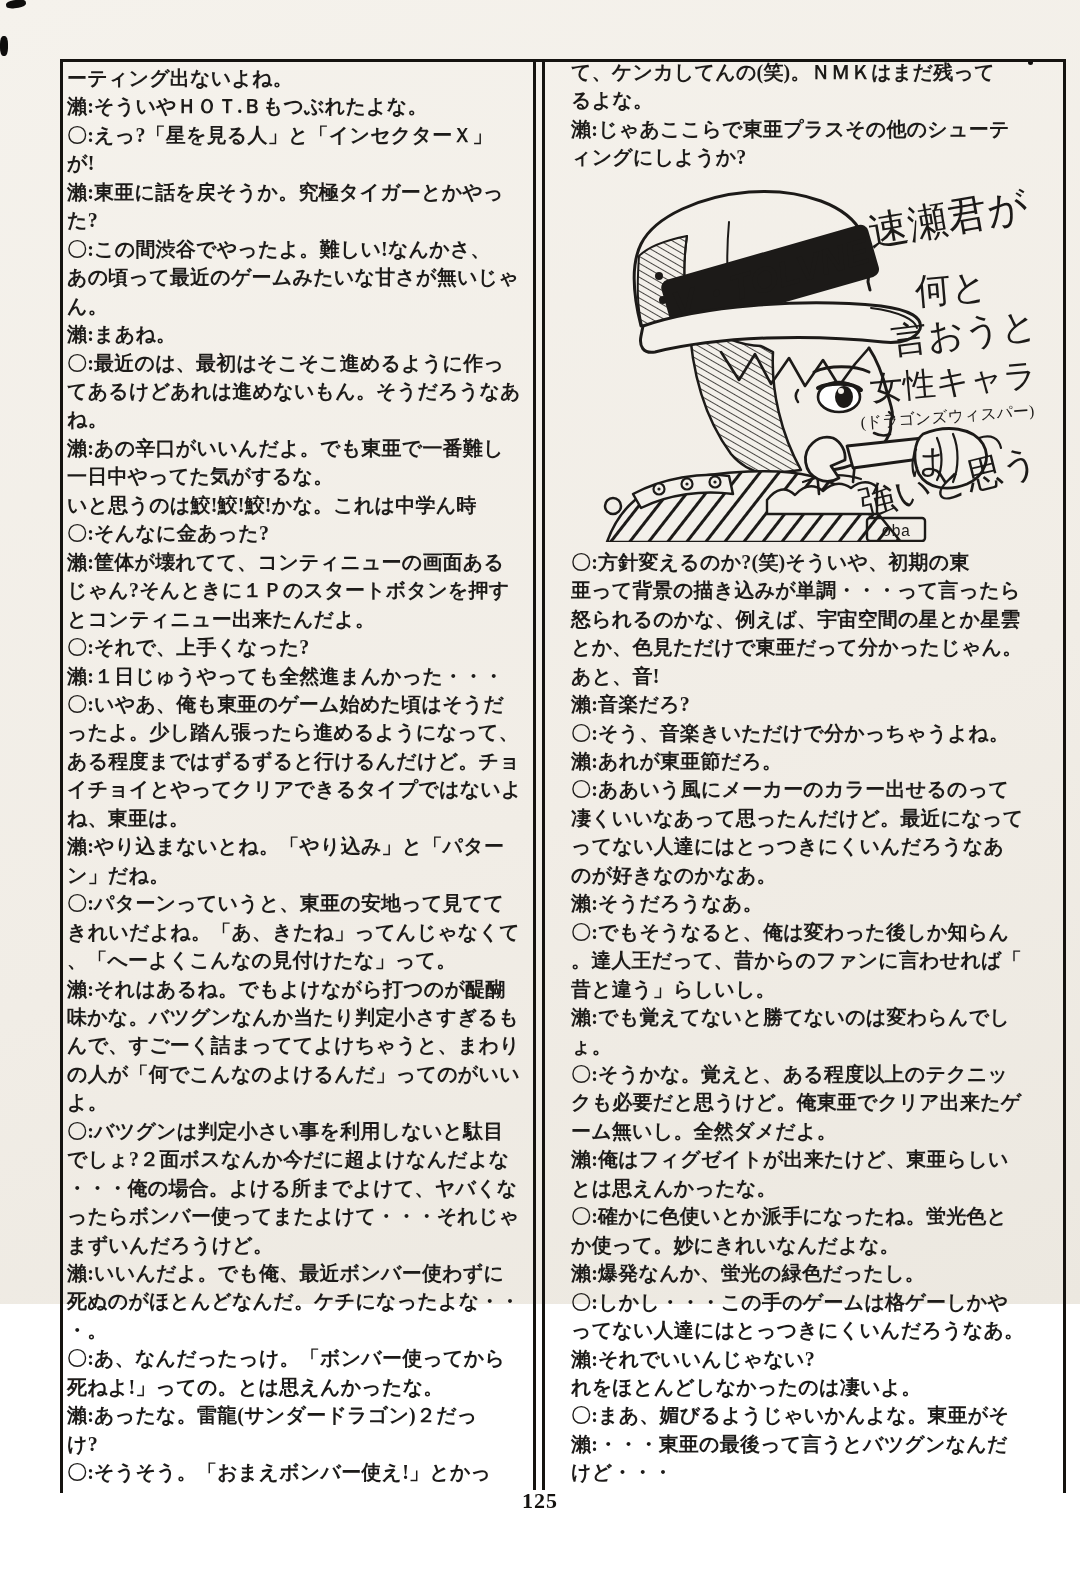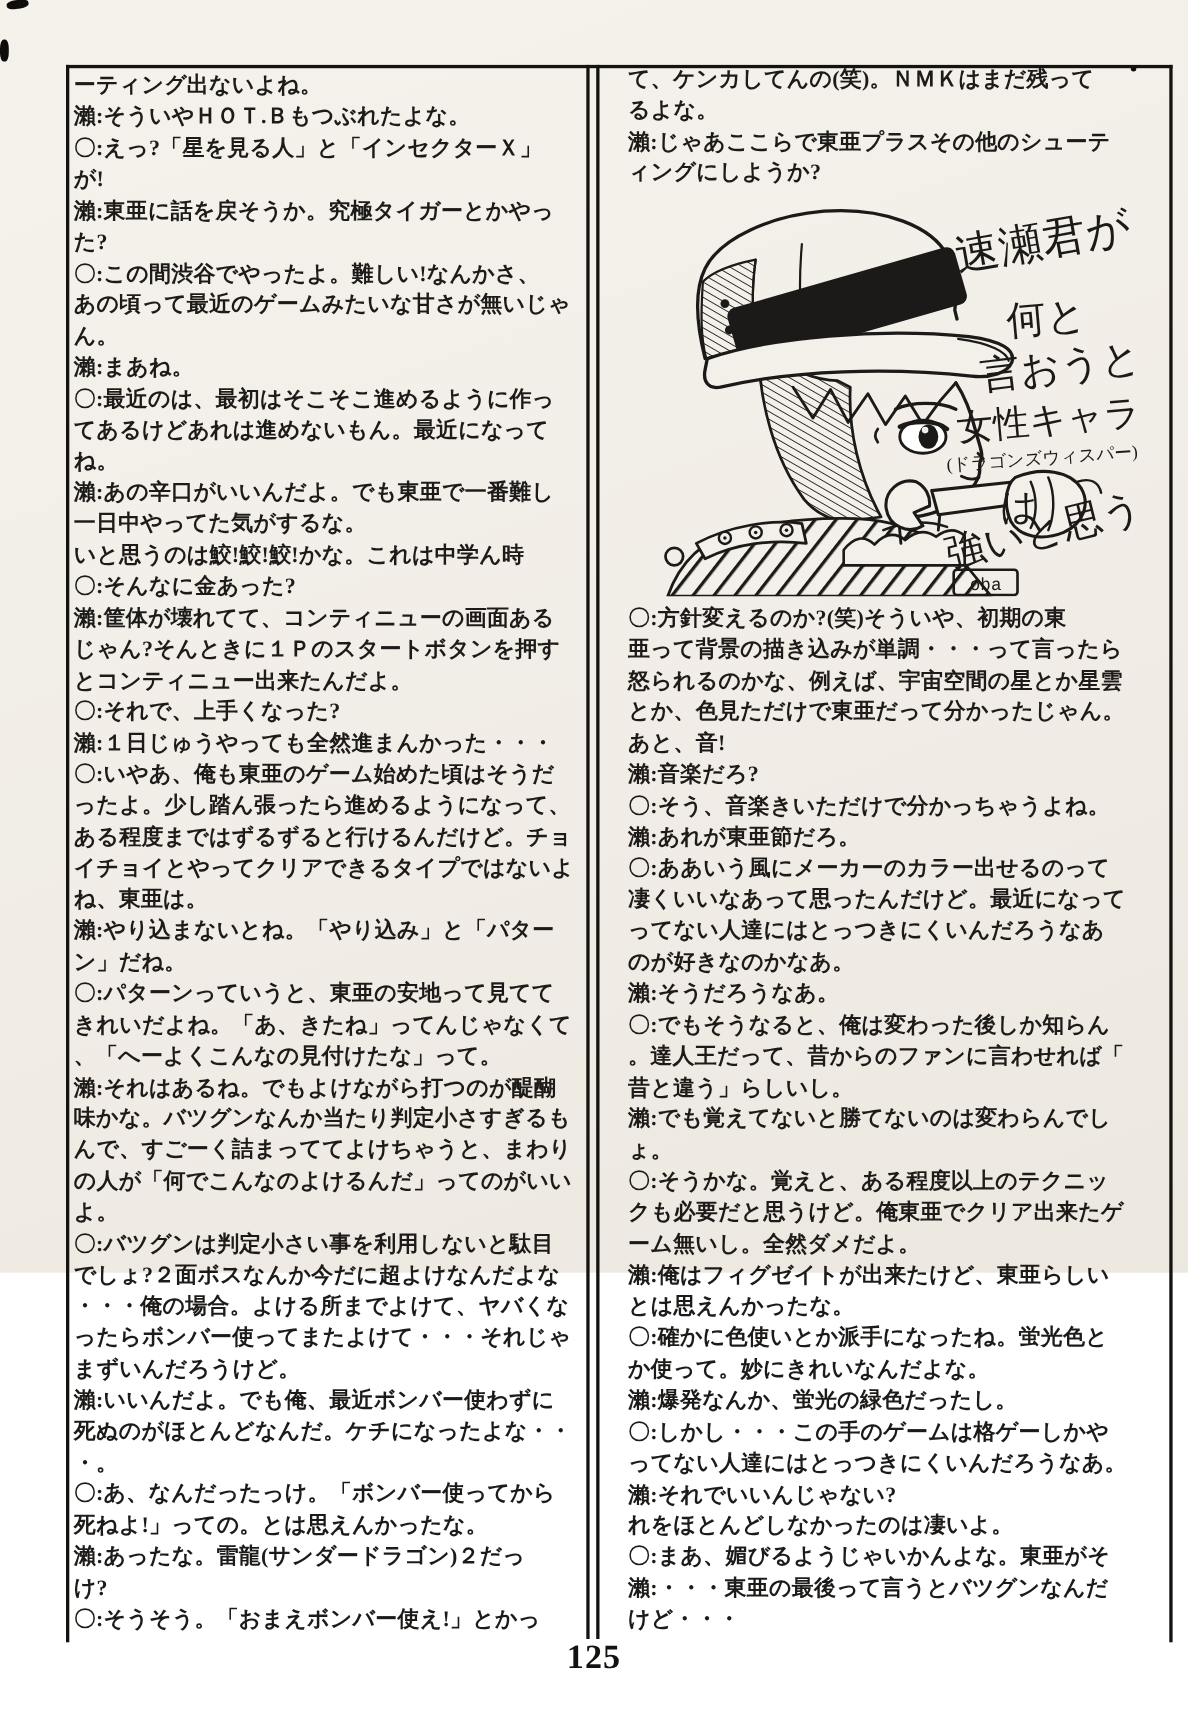--- a/index.html
+++ b/index.html
@@ -1,18 +1,18 @@
 <!DOCTYPE html>
 <html><head>
 <meta charset="utf-8">
 <style>
   html,body{margin:0;padding:0;}
   body{width:1080px;height:1573px;overflow:hidden;
        font-family:"Liberation Serif","DejaVu Serif",serif;}
-  .page{position:relative;width:1080px;height:1157px;
+  .page{position:relative;width:1080px;height:1304px;
         background:linear-gradient(160deg,#f5f2ec 0%,#f1ede6 60%,#ece8e0 100%);
         color:#1d1b19;}
   
   .frame{position:absolute;left:60px;top:59px;width:1000px;height:1431px;
          border-top:3px solid #151310;border-left:3px solid #151310;border-right:3px solid #151310;}
   .divider{position:absolute;left:533px;top:59px;width:6px;height:1431px;
            border-left:3px solid #151310;border-right:3px solid #151310;}
   
   .scan{position:absolute;background:#0e0d0c;}
   .scan.m1{left:6px;top:0;width:20px;height:8px;border-radius:40%;transform:rotate(-8deg);}
@@ -22,21 +22,21 @@
   .col.left{left:67px;top:64px;}
   .col.right{left:571px;top:58px;}
   .tl{font-size:20px;line-height:28.45px;letter-spacing:.2px;white-space:nowrap;
       font-weight:600;color:#1d1b19;}
   .illus{position:relative;width:466px;height:366px;margin:4px 0 6px 0;}
   .illus svg{display:block;}
   .illus text{font-family:"Liberation Serif","DejaVu Serif",serif;fill:#1c1a18;}
   .illus .logo-text{font-family:"Liberation Sans","DejaVu Sans",sans-serif;}
   .illus .sig-text{font-family:"Liberation Mono","DejaVu Sans Mono",monospace;}
   .pagenum{position:absolute;left:0;top:1488px;width:1080px;text-align:center;
-           font-size:31px;font-weight:700;letter-spacing:1px;color:#14120f;
+           font-size:22px;font-weight:700;letter-spacing:1px;color:#14120f;
            font-family:"Liberation Serif","DejaVu Serif",serif;}
 </style>
 </head>
 <body>
 
 <div class="page">
 
   <div class="scan m1"></div>
   <div class="scan m2"></div>
   <div class="scan m3"></div>
@@ -49,21 +49,21 @@
       <div class="tl">瀨:そういやＨＯＴ.Ｂもつぶれたよな。</div>
       <div class="tl">〇:えっ?「星を見る人」と「インセクターＸ」</div>
       <div class="tl">が!</div>
       <div class="tl">瀨:東亜に話を戻そうか。究極タイガーとかやっ</div>
       <div class="tl">た?</div>
       <div class="tl">〇:この間渋谷でやったよ。難しい!なんかさ、</div>
       <div class="tl">あの頃って最近のゲームみたいな甘さが無いじゃ</div>
       <div class="tl">ん。</div>
       <div class="tl">瀨:まあね。</div>
       <div class="tl">〇:最近のは、最初はそこそこ進めるように作っ</div>
-      <div class="tl">てあるけどあれは進めないもん。最近になって</div>
+      <div class="tl">てあるけどあれは進めないもん。そうだろうなあ</div>
       <div class="tl">ね。</div>
       <div class="tl">瀨:あの辛口がいいんだよ。でも東亜で一番難し</div>
       <div class="tl">一日中やってた気がするな。</div>
       <div class="tl">いと思うのは鮫!鮫!鮫!かな。これは中学ん時</div>
       <div class="tl">〇:そんなに金あった?</div>
       <div class="tl">瀨:筐体が壊れてて、コンティニューの画面ある</div>
       <div class="tl">じゃん?そんときに１Ｐのスタートボタンを押す</div>
       <div class="tl">とコンティニュー出来たんだよ。</div>
       <div class="tl">〇:それで、上手くなった?</div>
       <div class="tl">瀨:１日じゅうやっても全然進まんかった・・・</div>

